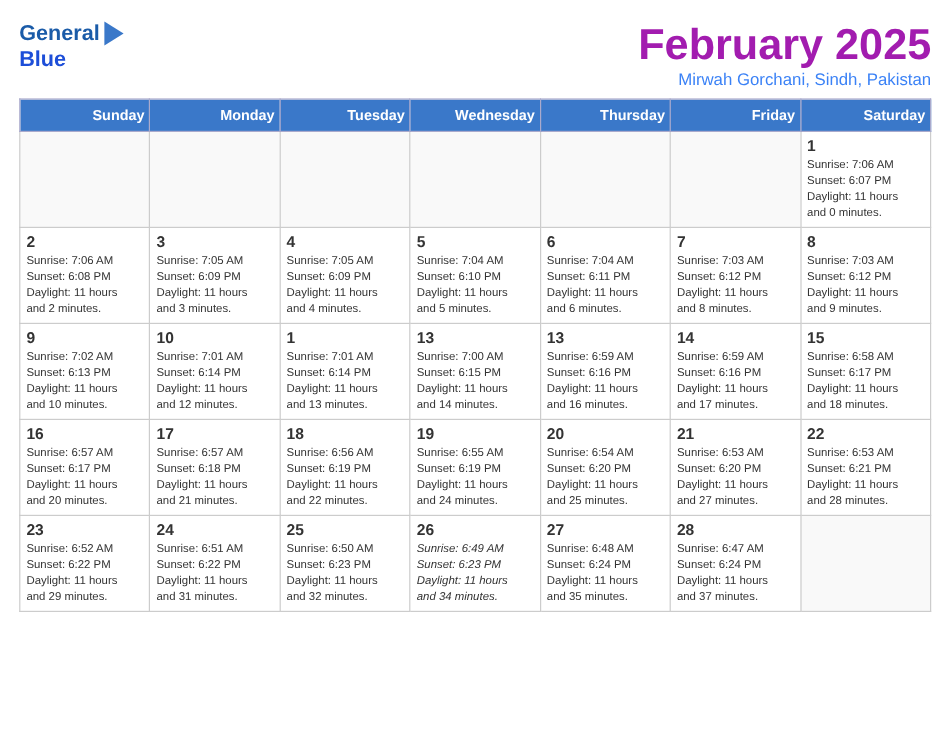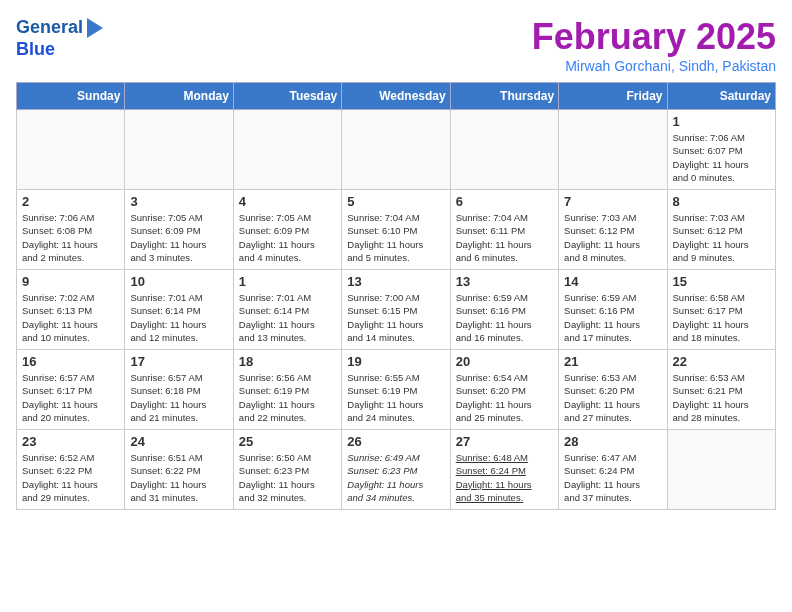--- a/index.html
+++ b/index.html
@@ -314,21 +314,21 @@
         </td>
         <td>
           <span class="day-num">26</span>
           <div class="day-info" style="white-space: pre-line; font-style: italic;">Sunrise: 6:49 AM
 Sunset: 6:23 PM
 Daylight: 11 hours
 and 34 minutes.</div>
         </td>
         <td>
           <span class="day-num">27</span>
-          <div class="day-info" style="white-space: pre-line; text-decoration: underline;">Sunrise: 6:48 AM
+          <div class="day-info" style="white-space: pre-line;">Sunrise: 6:48 AM
 Sunset: 6:24 PM
 Daylight: 11 hours
 and 35 minutes.</div>
         </td>
         <td>
           <span class="day-num">28</span>
           <div class="day-info" style="white-space: pre-line;">Sunrise: 6:47 AM
 Sunset: 6:24 PM
 Daylight: 11 hours
 and 37 minutes.</div>

